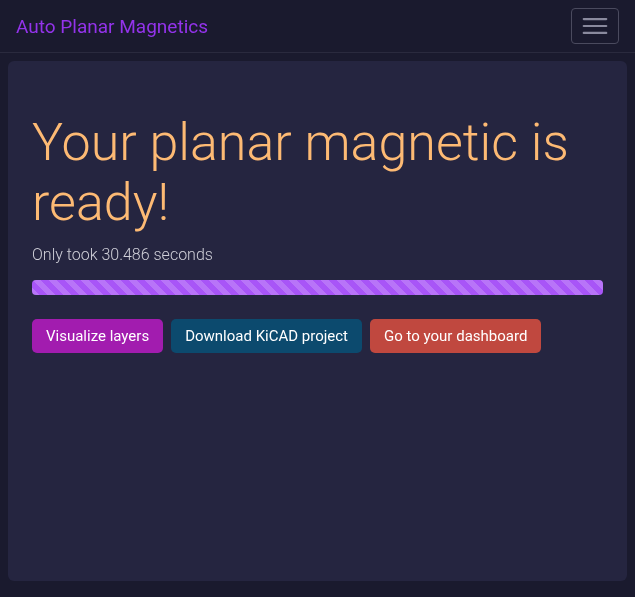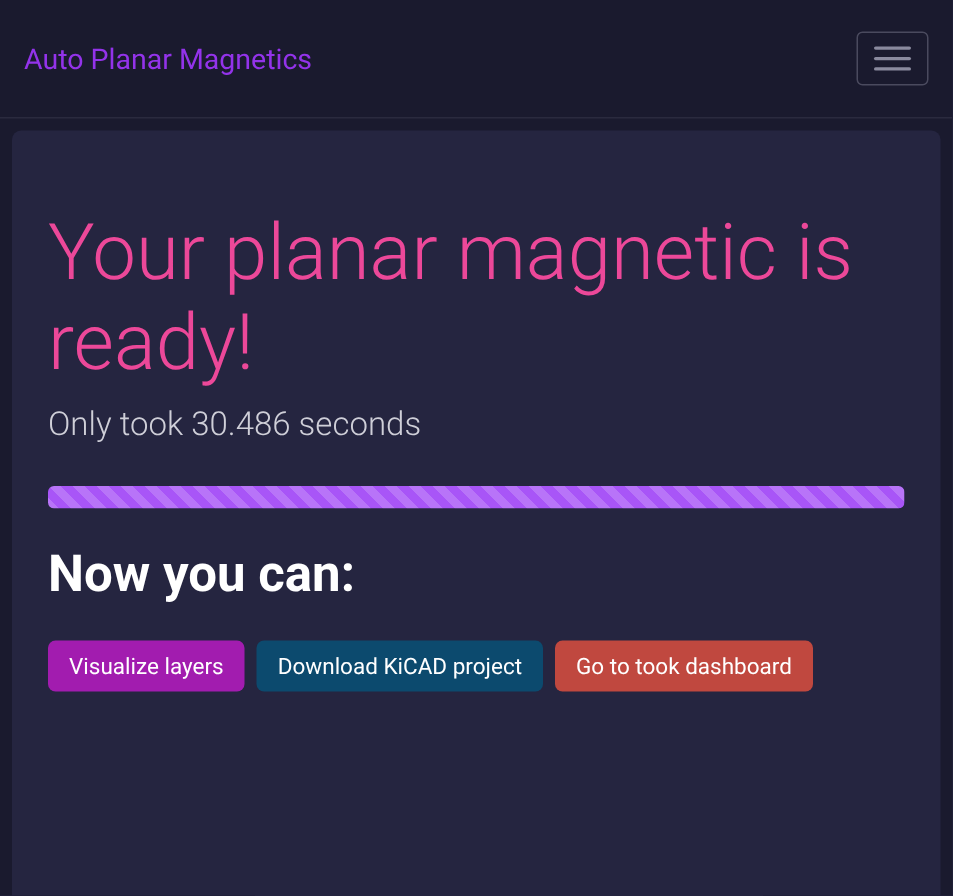--- a/index.html
+++ b/index.html
@@ -11,21 +11,21 @@
       background-color: #1a1a2e;
       font-family: -apple-system, BlinkMacSystemFont, "Segoe UI", Roboto, "Helvetica Neue", Arial, sans-serif;
       width: 635px;
       height: 597px;
       overflow: hidden;
     }
     .navbar {
       display: flex;
       justify-content: space-between;
       align-items: center;
-      padding: 21px 16px;
+      padding: 8px 16px;
       background-color: #1a1a2e;
       border-bottom: 1px solid #2a2a3e;
     }
     .brand {
       color: #9333ea;
       font-size: 19px;
       text-decoration: none;
       font-weight: 400;
     }
     .hamburger {
@@ -43,32 +43,32 @@
       height: 22px;
     }
     .main-card {
       margin: 8px;
       background-color: #252540;
       border-radius: 6px;
       padding: 24px;
       min-height: 520px;
     }
     .main-title {
-      color: #ec4899;
+      color: #fdba74;
       font-size: 52px;
       font-weight: 300;
       line-height: 1.15;
       margin-top: 28px;
       margin-bottom: 12px;
     }
     .subtitle {
       color: #cfcfd8;
-      font-size: 22px;
+      font-size: 16px;
       font-weight: 300;
-      margin-bottom: 28px;
+      margin-bottom: 16px;
     }
     .progress-bar {
       height: 15px;
       border-radius: 4px;
       background-color: #a855f7;
       background-image: linear-gradient(
         45deg,
         rgba(255,255,255,0.18) 25%,
         transparent 25%,
         transparent 50%,
@@ -121,19 +121,18 @@
       <line x1="2" y1="12" x2="28" y2="12" stroke="#8a8a9e" stroke-width="2.5" stroke-linecap="round"></line>
       <line x1="2" y1="20" x2="28" y2="20" stroke="#8a8a9e" stroke-width="2.5" stroke-linecap="round"></line>
     </svg>
   </button>
 </nav>
 
 <div class="main-card">
   <h1 class="main-title">Your planar magnetic is ready!</h1>
   <p class="subtitle">Only took 30.486 seconds</p>
   <div class="progress-bar"></div>
-  <h2 class="section-title">Now you can:</h2>
   <div class="button-row">
     <button class="btn btn-green">Visualize layers</button>
     <button class="btn btn-purple">Download KiCAD project</button>
-    <button class="btn btn-red">Go to took dashboard</button>
+    <button class="btn btn-red">Go to your dashboard</button>
   </div>
 </div>
 
 </body></html>

